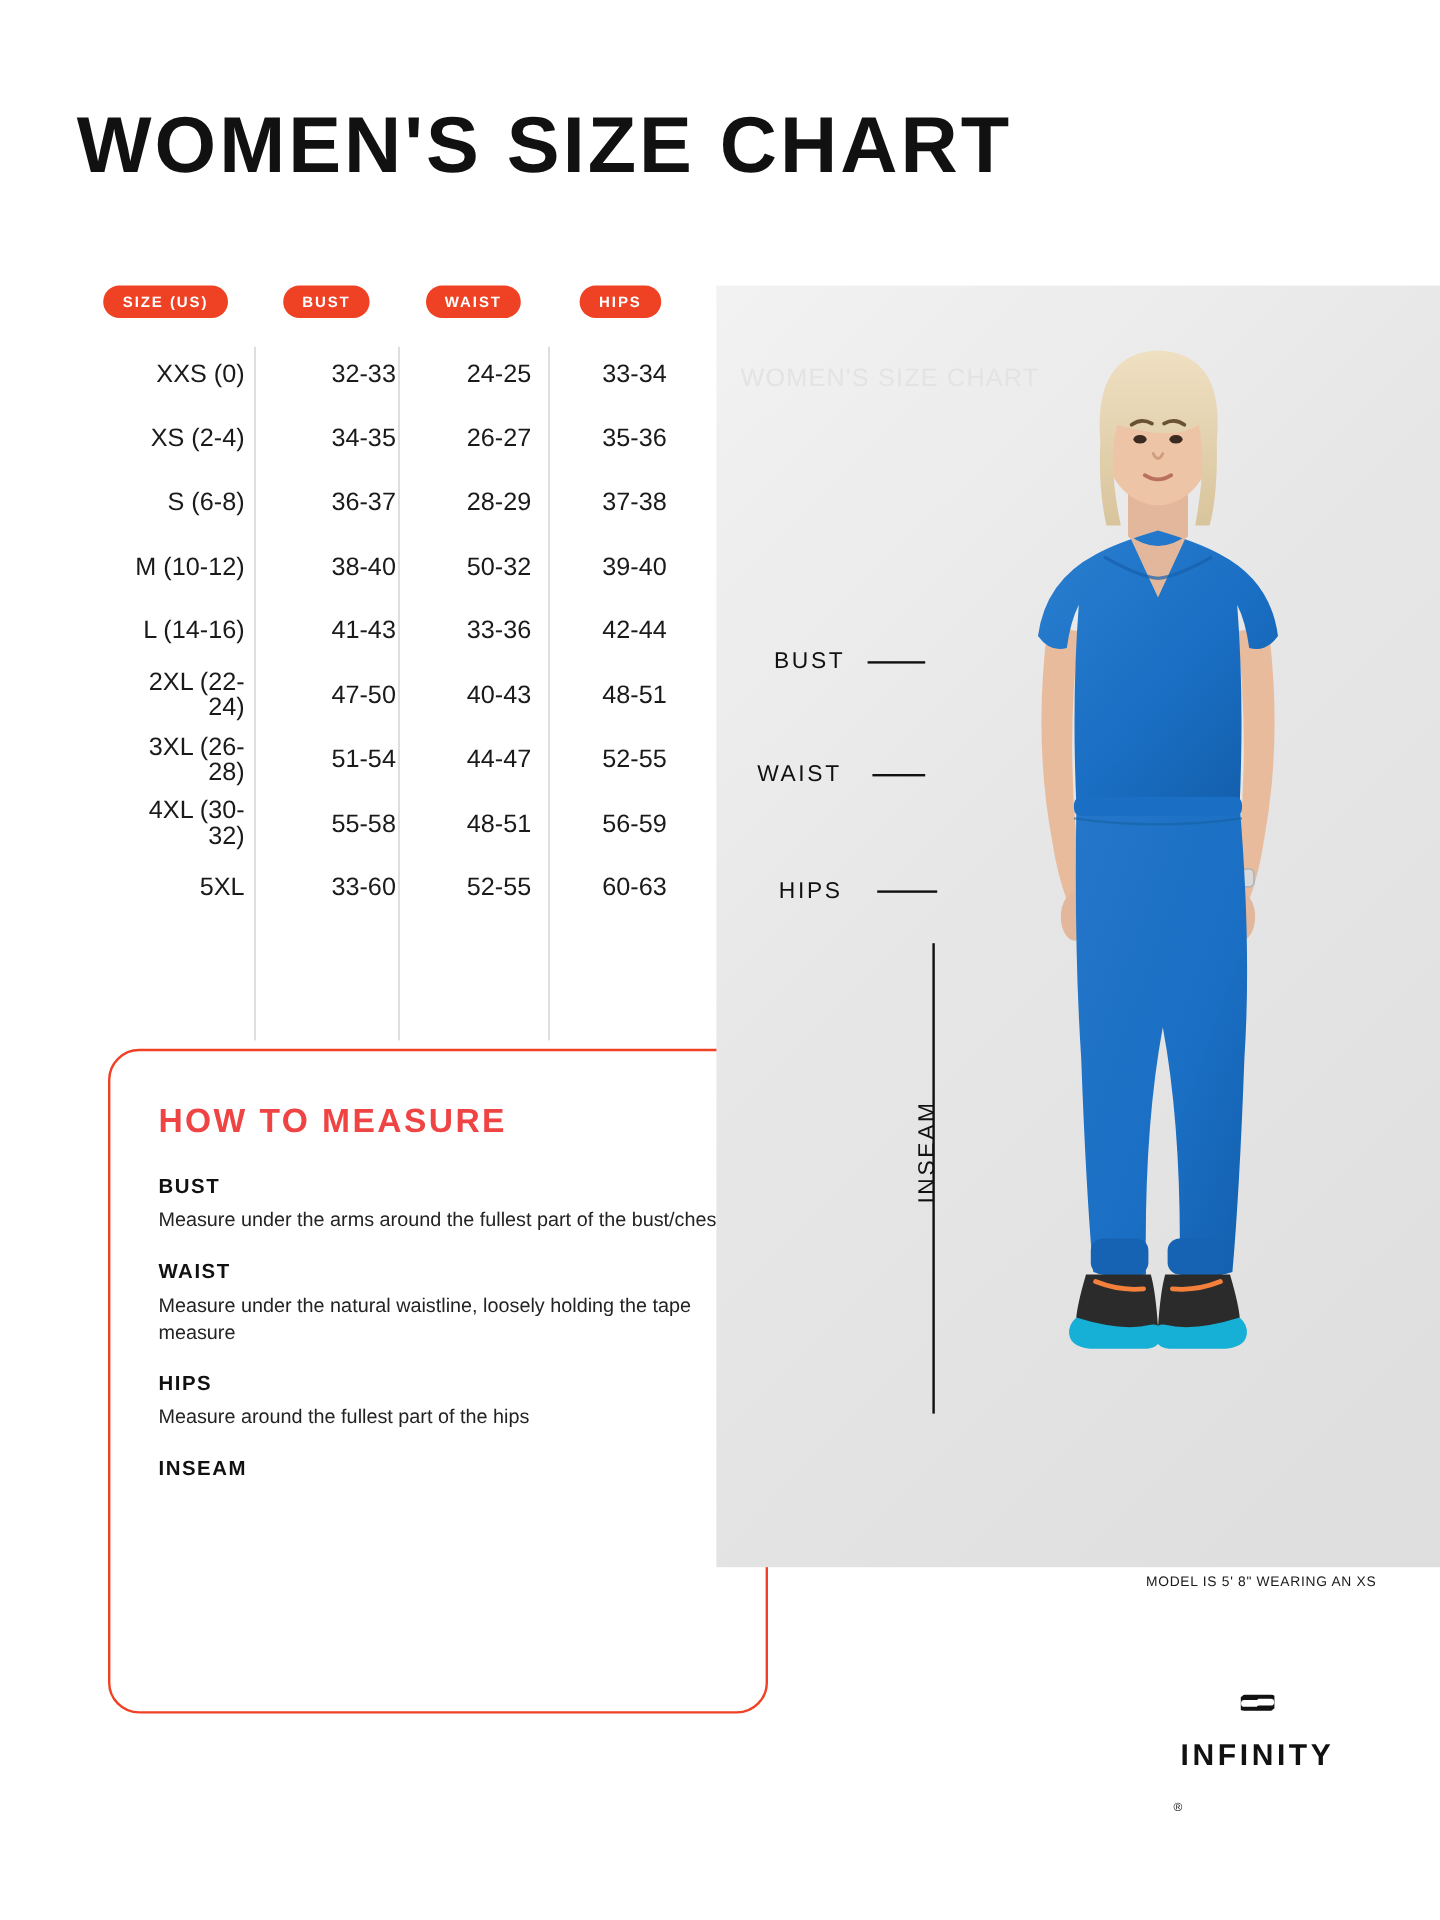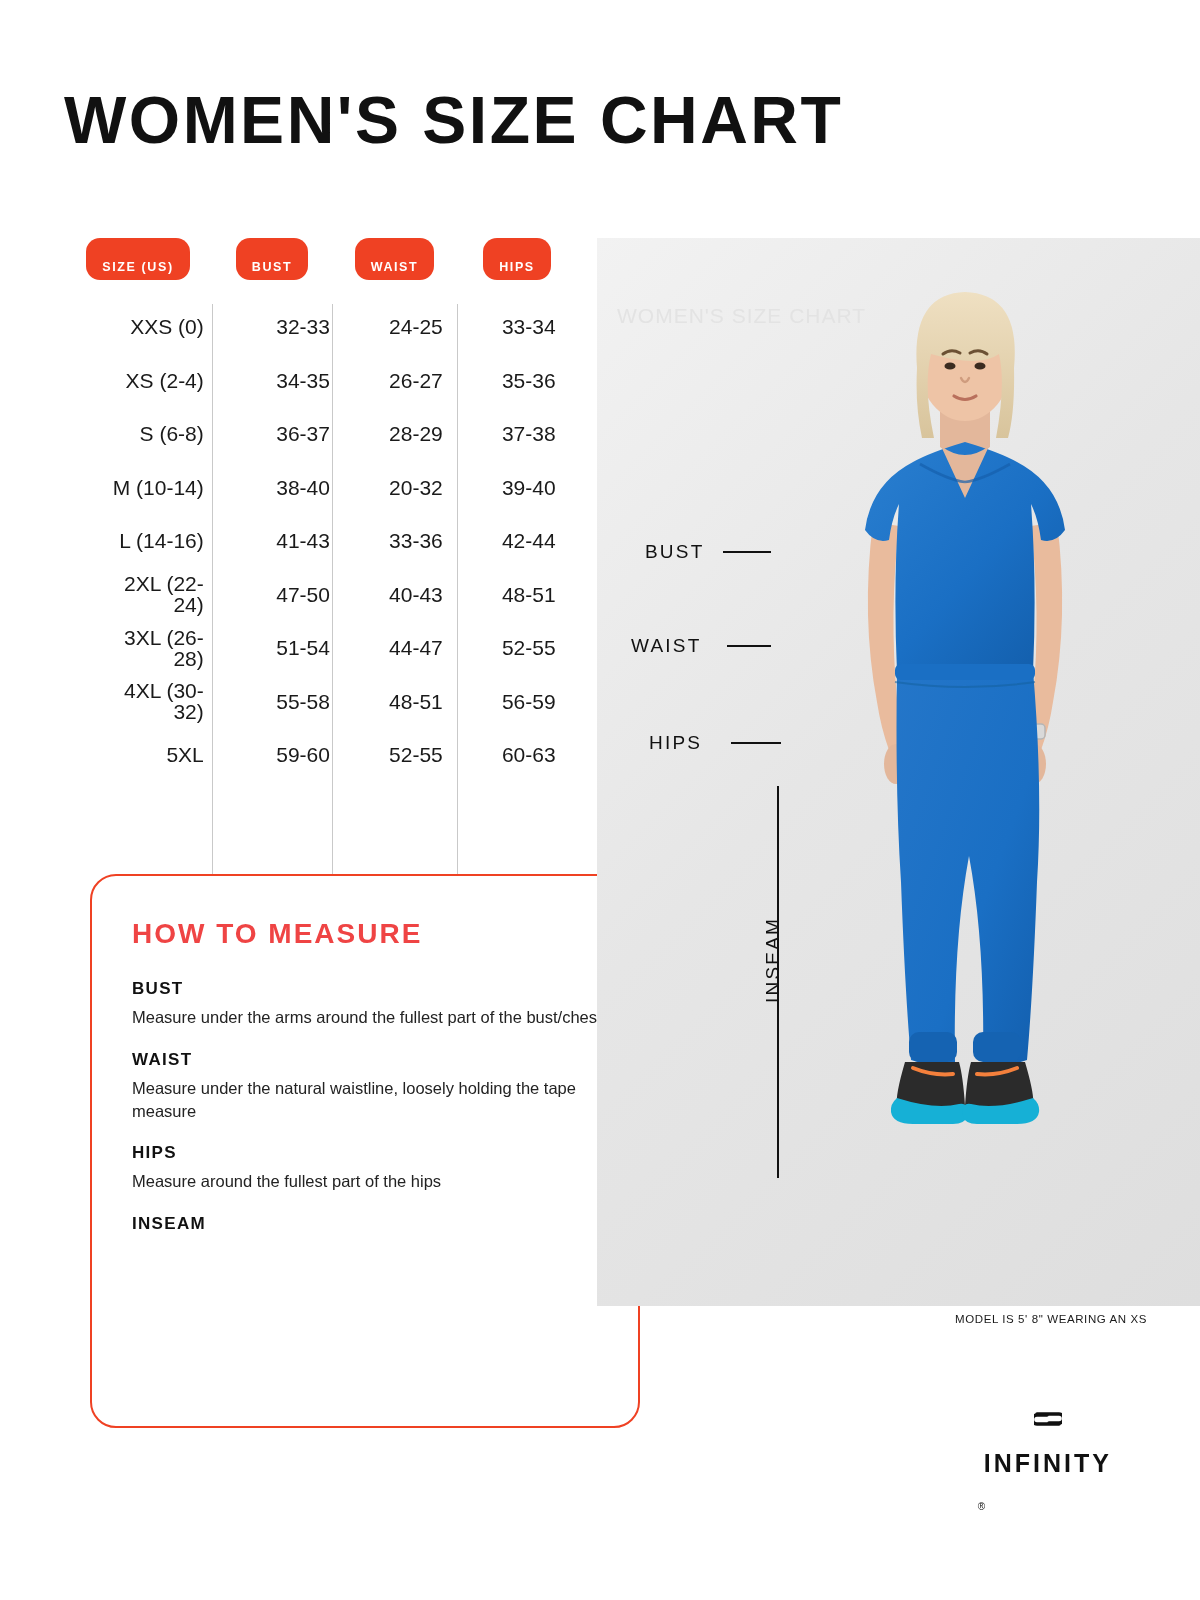--- a/index.html
+++ b/index.html
@@ -43,21 +43,21 @@
     display: flex;
     justify-content: center;
     align-items: center;
   }
   .hdr-pill {
     background: #ef4123;
     color: #ffffff;
     font-size: 12.5px;
     font-weight: 700;
     letter-spacing: 1.6px;
-    padding: 22px 16px 6px;
+    padding: 7px 16px 6px;
     border-radius: 14px;
     white-space: nowrap;
     text-align: center;
   }
   .col-size   { width: 148px; }
   .col-bust   { width: 120px; }
   .col-waist  { width: 125px; }
   .col-hips   { width: 120px; }
 
   .table-body {
@@ -264,23 +264,23 @@
       <div class="data-cell col-waist">26-27</div>
       <div class="data-cell col-hips">35-36</div>
     </div>
     <div class="data-row">
       <div class="data-cell size-col col-size">S (6-8)</div>
       <div class="data-cell col-bust">36-37</div>
       <div class="data-cell col-waist">28-29</div>
       <div class="data-cell col-hips">37-38</div>
     </div>
     <div class="data-row">
-      <div class="data-cell size-col col-size">M (10-14)</div>
+      <div class="data-cell size-col col-size">M (10-12)</div>
       <div class="data-cell col-bust">38-40</div>
-      <div class="data-cell col-waist">20-32</div>
+      <div class="data-cell col-waist">50-32</div>
       <div class="data-cell col-hips">39-40</div>
     </div>
     <div class="data-row">
       <div class="data-cell size-col col-size">L (14-16)</div>
       <div class="data-cell col-bust">41-43</div>
       <div class="data-cell col-waist">33-36</div>
       <div class="data-cell col-hips">42-44</div>
     </div>
     <div class="data-row">
       <div class="data-cell size-col col-size">2XL (22-24)</div>
@@ -295,21 +295,21 @@
       <div class="data-cell col-hips">52-55</div>
     </div>
     <div class="data-row">
       <div class="data-cell size-col col-size">4XL (30-32)</div>
       <div class="data-cell col-bust">55-58</div>
       <div class="data-cell col-waist">48-51</div>
       <div class="data-cell col-hips">56-59</div>
     </div>
     <div class="data-row">
       <div class="data-cell size-col col-size">5XL</div>
-      <div class="data-cell col-bust">59-60</div>
+      <div class="data-cell col-bust">33-60</div>
       <div class="data-cell col-waist">52-55</div>
       <div class="data-cell col-hips">60-63</div>
     </div>
   </div>
 </div>
 
 <div class="how-box">
   <div class="how-title">HOW TO MEASURE</div>
   <div class="how-list">
     <div class="how-item">

